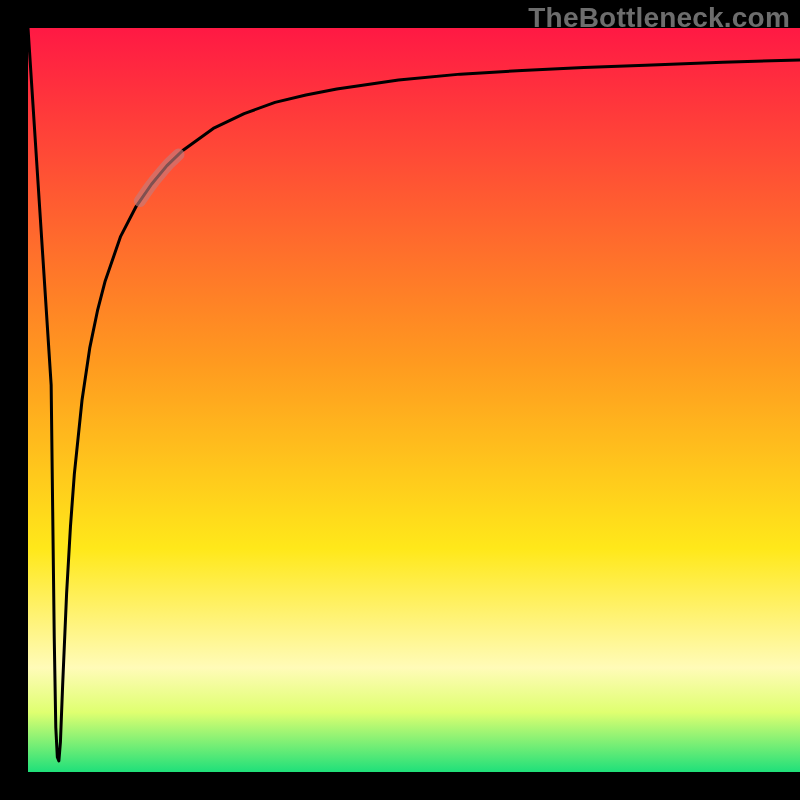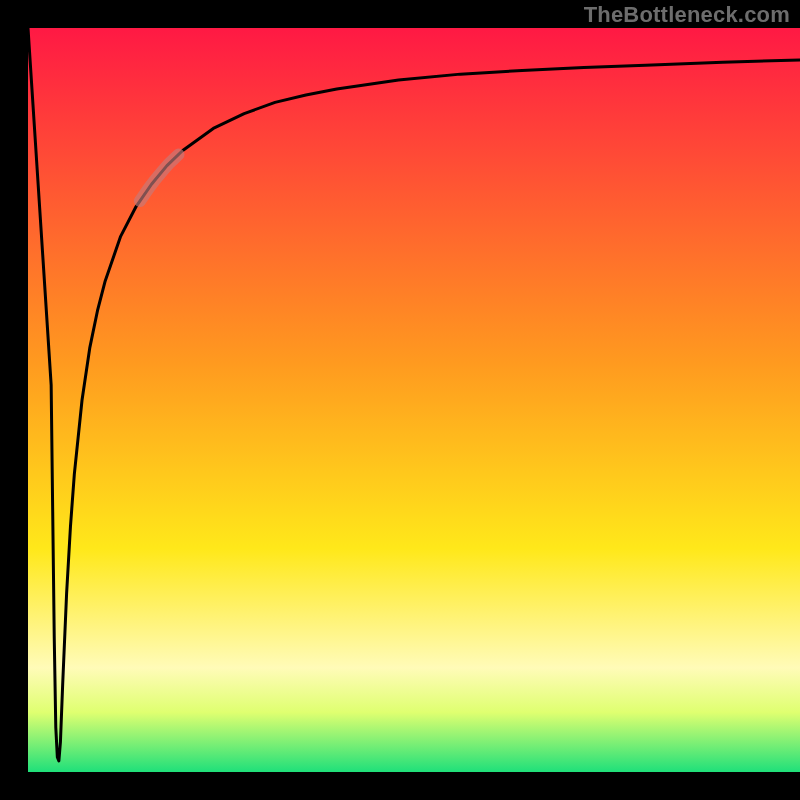--- a/index.html
+++ b/index.html
@@ -16,21 +16,21 @@
     height: 800px;
   }
   svg {
     display: block;
   }
   .watermark {
     position: absolute;
     top: 2px;
     right: 10px;
     font-family: Arial, Helvetica, sans-serif;
-    font-size: 22px;
+    font-size: 28px;
     font-weight: 600;
     color: #6d6d6d;
     letter-spacing: 0.2px;
     pointer-events: none;
   }
 </style>
 </head>
 <body>
 
 <div class="chart-container">

